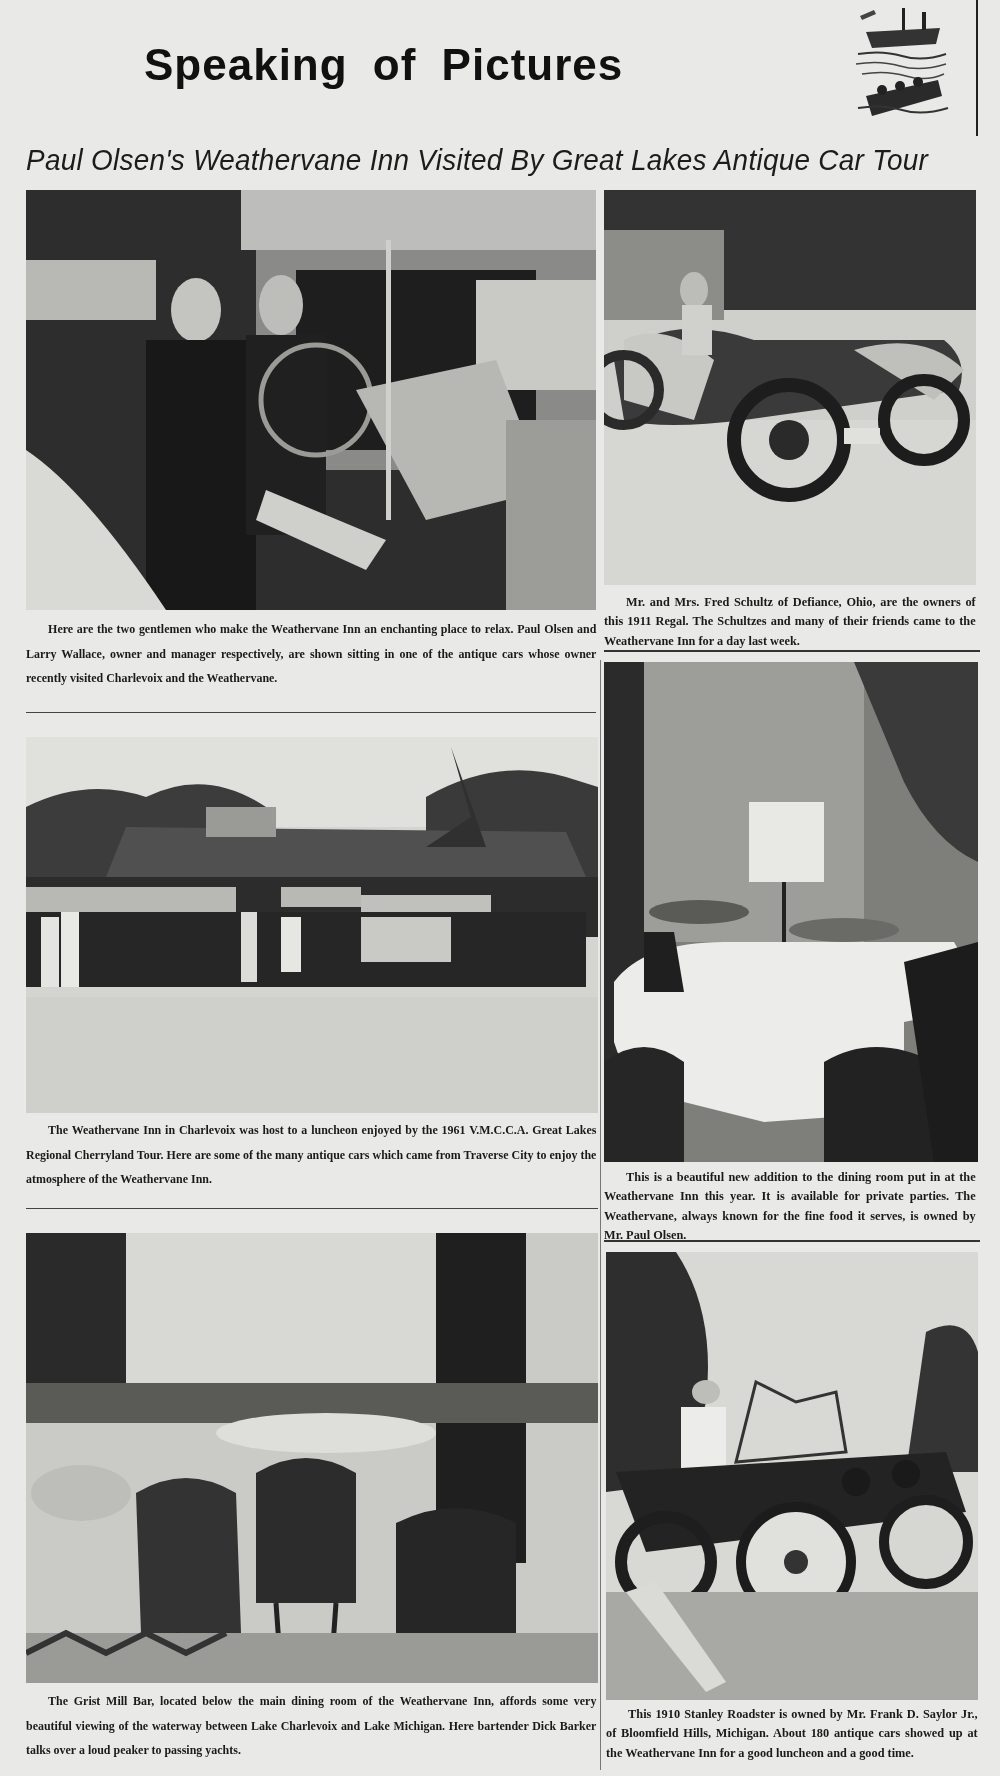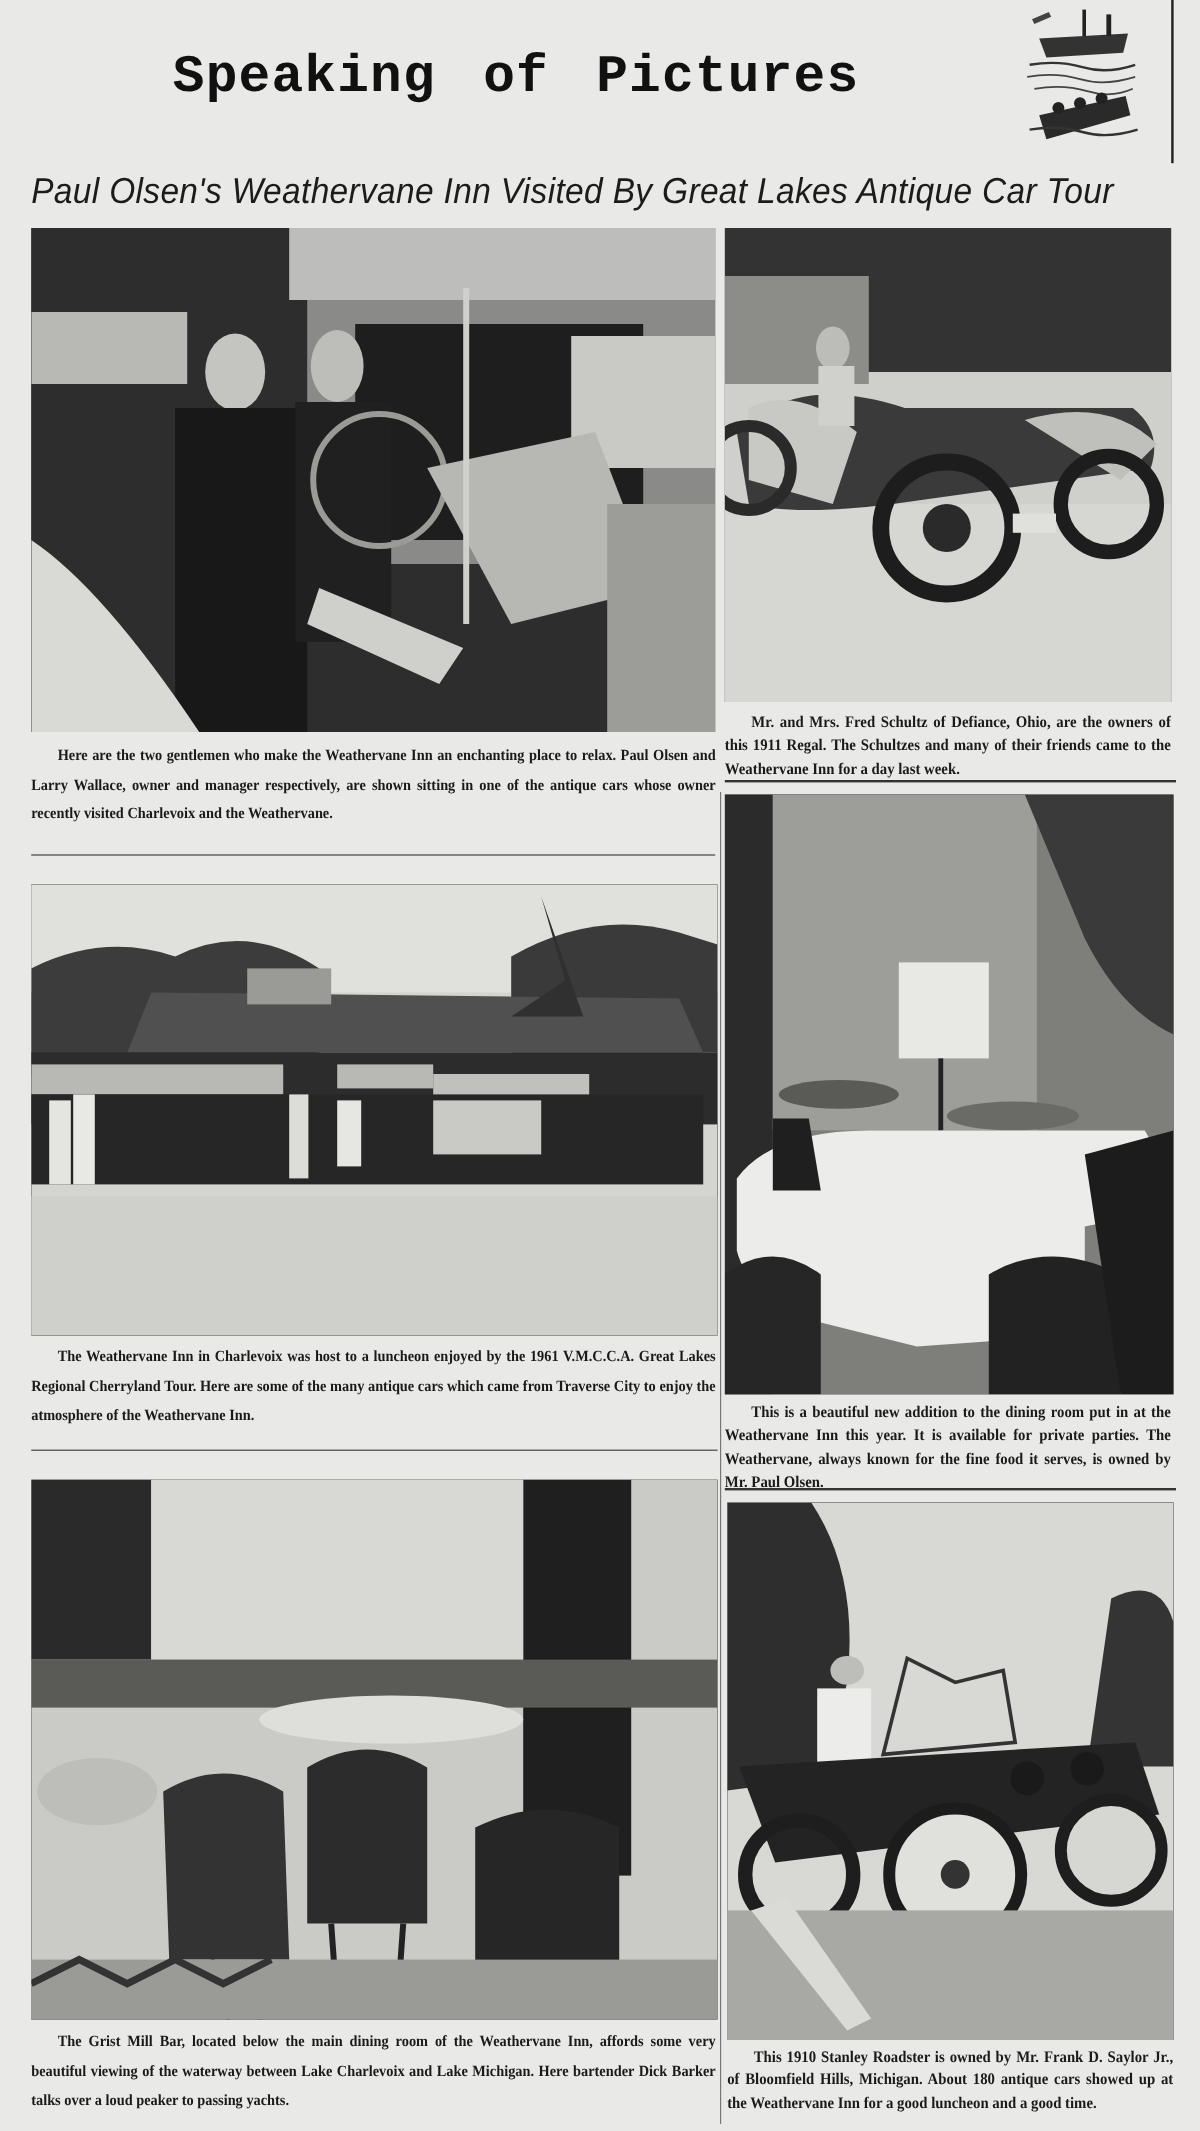--- a/index.html
+++ b/index.html
@@ -4,21 +4,21 @@
 <style>
   html, body { margin:0; padding:0; }
   body {
     width:1000px; height:1776px; position:relative; overflow:hidden;
     background:#e9e9e7;
     font-family:"Liberation Serif", serif;
     color:#1a1a1a;
   }
   .abs { position:absolute; }
   .headline {
-    left:144px; top:40px; font-family:Liberation Mono, monospace; font-weight:bold;
+    left:144px; top:40px; font-family:Liberation Sans, sans-serif; font-weight:bold;
     font-size:44px; letter-spacing:1px; color:#111; word-spacing:12px;
   }
   .subhead {
     left:26px; top:143px; font-family:"Liberation Sans", sans-serif; font-style:italic;
     font-size:30px; color:#1c1c1c; letter-spacing:0.3px; white-space:nowrap;
     transform:scaleX(0.93); transform-origin:left top;
   }
   .masthead-art {
     left:852px; top:4px; width:98px; height:120px;
   }

